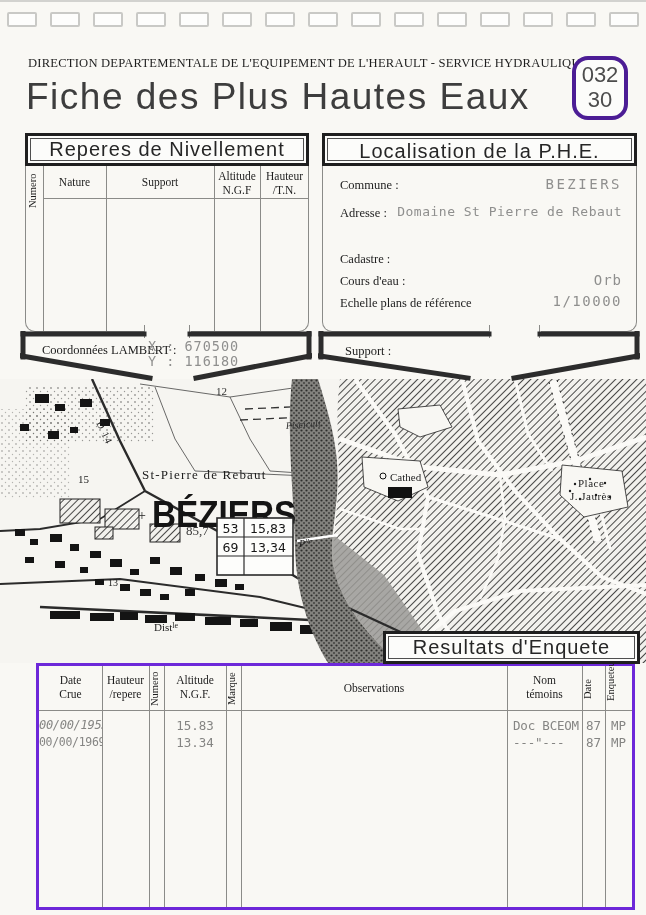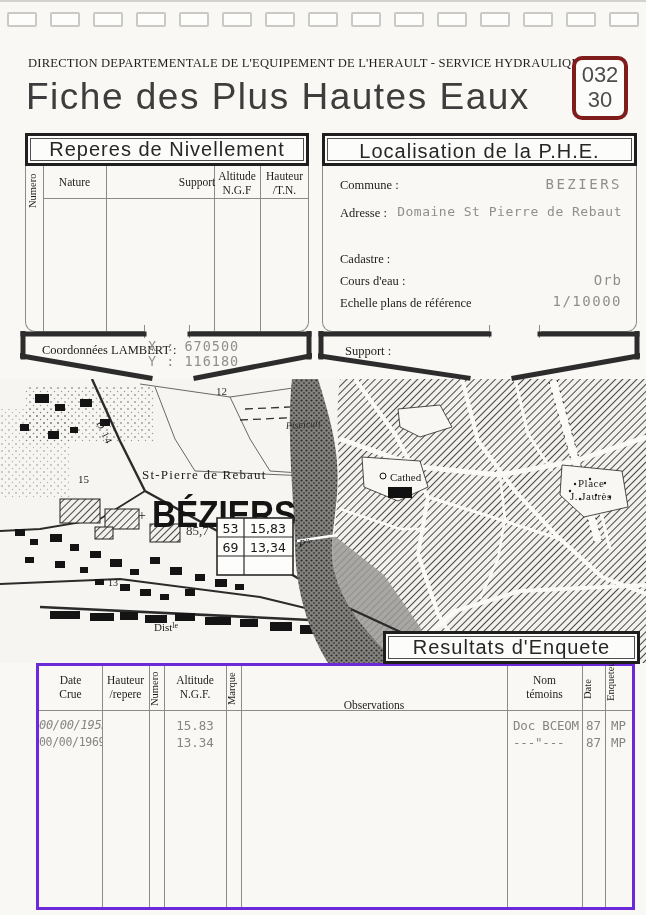--- a/index.html
+++ b/index.html
@@ -5,22 +5,22 @@
   html,body{margin:0;padding:0;background:#d8d8d5;}
   .page{position:relative;width:646px;height:915px;margin:0 auto;background:#f9f8f4;
         overflow:hidden;font-family:"Liberation Serif",serif;border-top:2px solid #d2d2cf;}
   
   .perf-strip{position:absolute;left:0;top:10px;width:646px;height:14px;display:flex;
               justify-content:space-between;padding:0 7px;box-sizing:border-box;}
   .perf{width:26px;height:11px;border:2px solid #c9c9c6;border-radius:2px;background:#fdfdfc;}
   
   .dept-line{position:absolute;left:28px;top:53px;font-size:13px;color:#1e1e1e;
              letter-spacing:.2px;white-space:nowrap;transform:scaleX(.97);transform-origin:left;}
-  .code-box{position:absolute;left:572px;top:54px;width:48px;height:56px;border:4px solid #7f1d1d;
-            border-radius:10px;background:#fcfcfa;display:flex;flex-direction:column;align-items:center;
+  .code-box{position:absolute;left:572px;top:54px;width:48px;height:56px;border:4px solid #4c1d95;
+            border-radius:16px;background:#fcfcfa;display:flex;flex-direction:column;align-items:center;
             justify-content:center;font-family:"Liberation Sans",sans-serif;font-size:22px;
             color:#4c4c4c;line-height:1.12;}
   .page-title{position:absolute;left:26px;top:74px;font-family:"Liberation Sans",sans-serif;
               font-size:37px;color:#3d3d3d;letter-spacing:1.5px;white-space:nowrap;}
   
   .dbox{position:absolute;background:#fcfcfa;border:3px solid #1f1f1f;box-sizing:border-box;
         box-shadow:inset 0 0 0 2px #fcfcfa,inset 0 0 0 3px #4f4f4f;
         display:flex;align-items:center;justify-content:center;}
   .dbox .t{font-family:"Liberation Sans",sans-serif;font-size:20px;color:#262626;
            letter-spacing:1px;white-space:nowrap;}
@@ -91,21 +91,21 @@
     <span class="t">Reperes de Nivellement</span>
   </div>
   <div class="thin-box" id="reperes-table">
     <div class="cline" style="left:17px;"></div>
     <div class="cline" style="left:80px;"></div>
     <div class="cline" style="left:188px;"></div>
     <div class="cline" style="left:234px;"></div>
     <div class="hline" style="top:32px;left:17px;"></div>
     <div class="vth" style="left:1px;top:2px;width:15px;height:46px;">Numero</div>
     <div class="th" style="left:17px;width:63px;top:9px;">Nature</div>
-    <div class="th" style="left:80px;width:108px;top:9px;padding-left:37px;">Support</div>
+    <div class="th" style="left:80px;width:108px;top:9px;">Support</div>
     <div class="th" style="left:188px;width:46px;top:3px;">
       <div>Altitude</div>
       <div>N.G.F</div>
     </div>
     <div class="th" style="left:234px;width:49px;top:3px;">
       <div>Hauteur</div>
       <div>/T.N.</div>
     </div>
     <div class="gapmask" style="left:119px;width:46px;"></div>
   </div>
@@ -349,21 +349,21 @@
       <div class="th" style="left:63px;width:47px;top:7px;">
         <div>Hauteur</div>
           <div>/repere</div>
       </div>
       <div class="vth" style="left:110px;width:15px;top:1px;height:43px;">Numero</div>
       <div class="th" style="left:125px;width:62px;top:7px;">
         <div>Altitude</div>
           <div>N.G.F.</div>
       </div>
       <div class="vth" style="left:187px;width:15px;top:1px;height:43px;">Marque</div>
-      <div class="th" style="left:202px;width:266px;top:15px;margin-top:17px;">Observations</div>
+      <div class="th" style="left:202px;width:266px;top:15px;">Observations</div>
       <div class="th" style="left:468px;width:75px;top:7px;">
         <div>Nom</div>
           <div>témoins</div>
       </div>
       <div class="vth" style="left:543px;width:23px;top:4px;height:38px;">Date</div>
       <div class="vth" style="left:566px;width:27px;top:-17px;height:60px;">Enqueteur</div>
 
       <div>
         <span class="row-val" style="left:0;width:63px;top:52px;overflow:hidden;font-size:12px;letter-spacing:-0.3px;font-style:italic;">00/00/1953</span>
         <span class="row-val" style="left:125px;width:62px;top:52px;text-align:center;">15.83</span>

